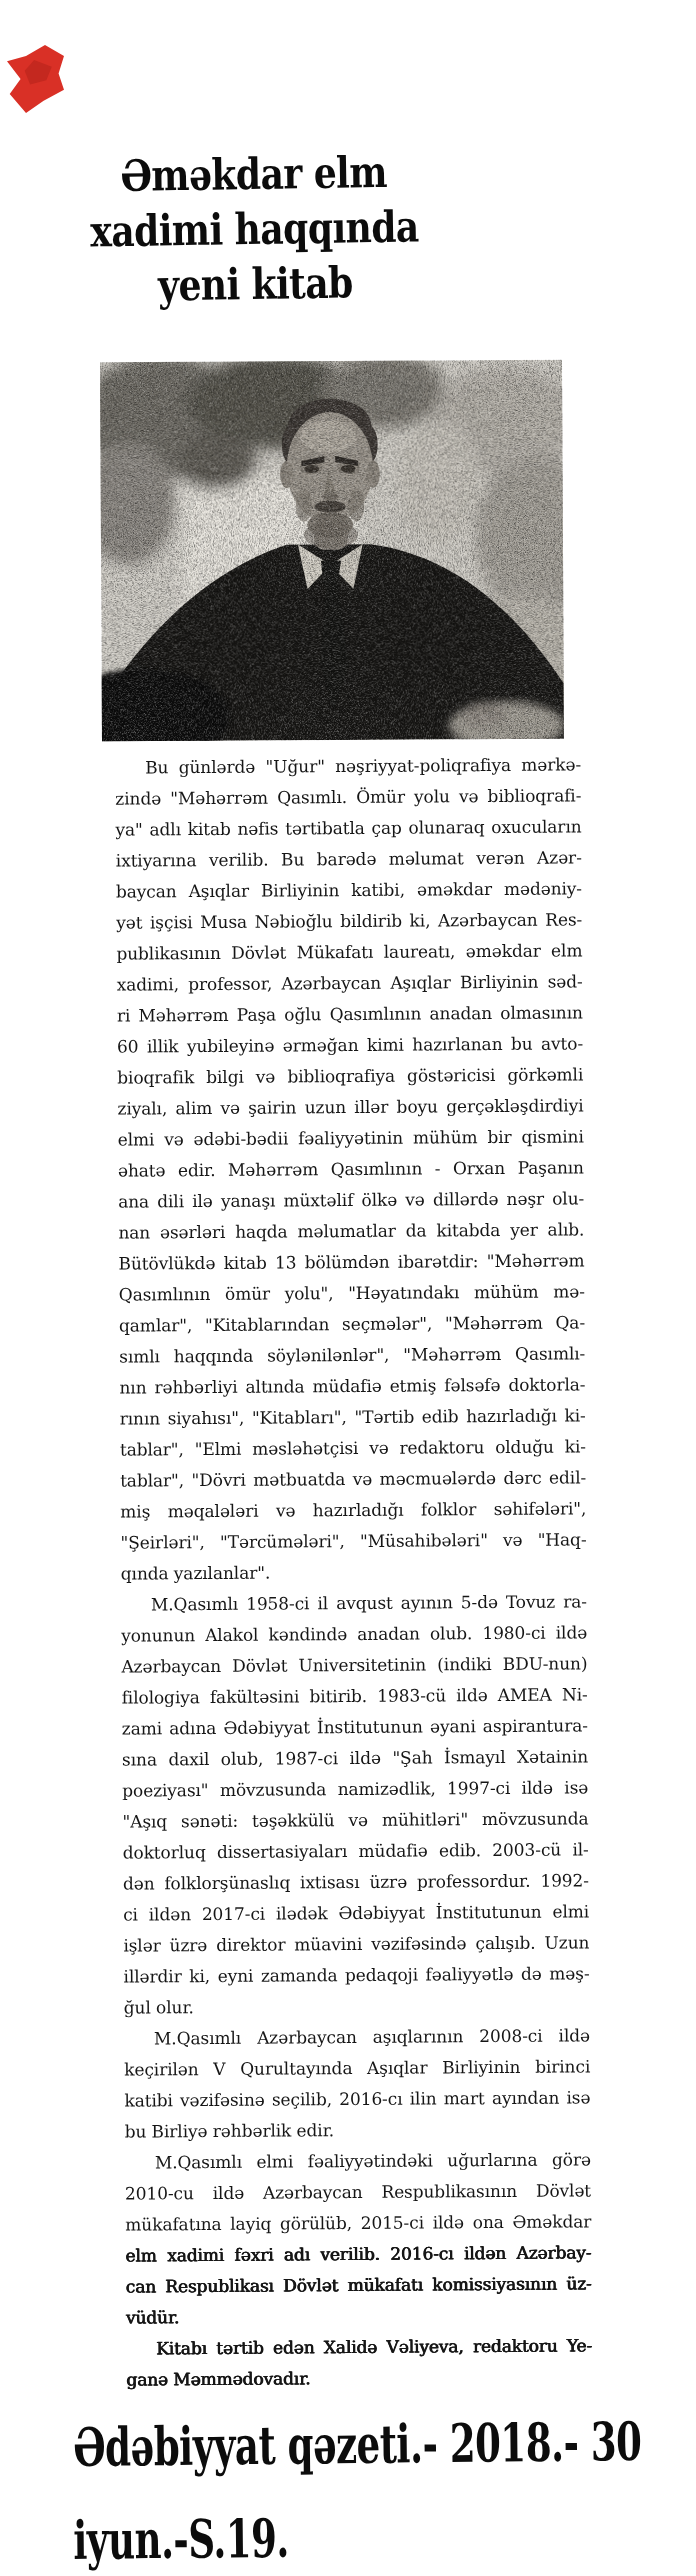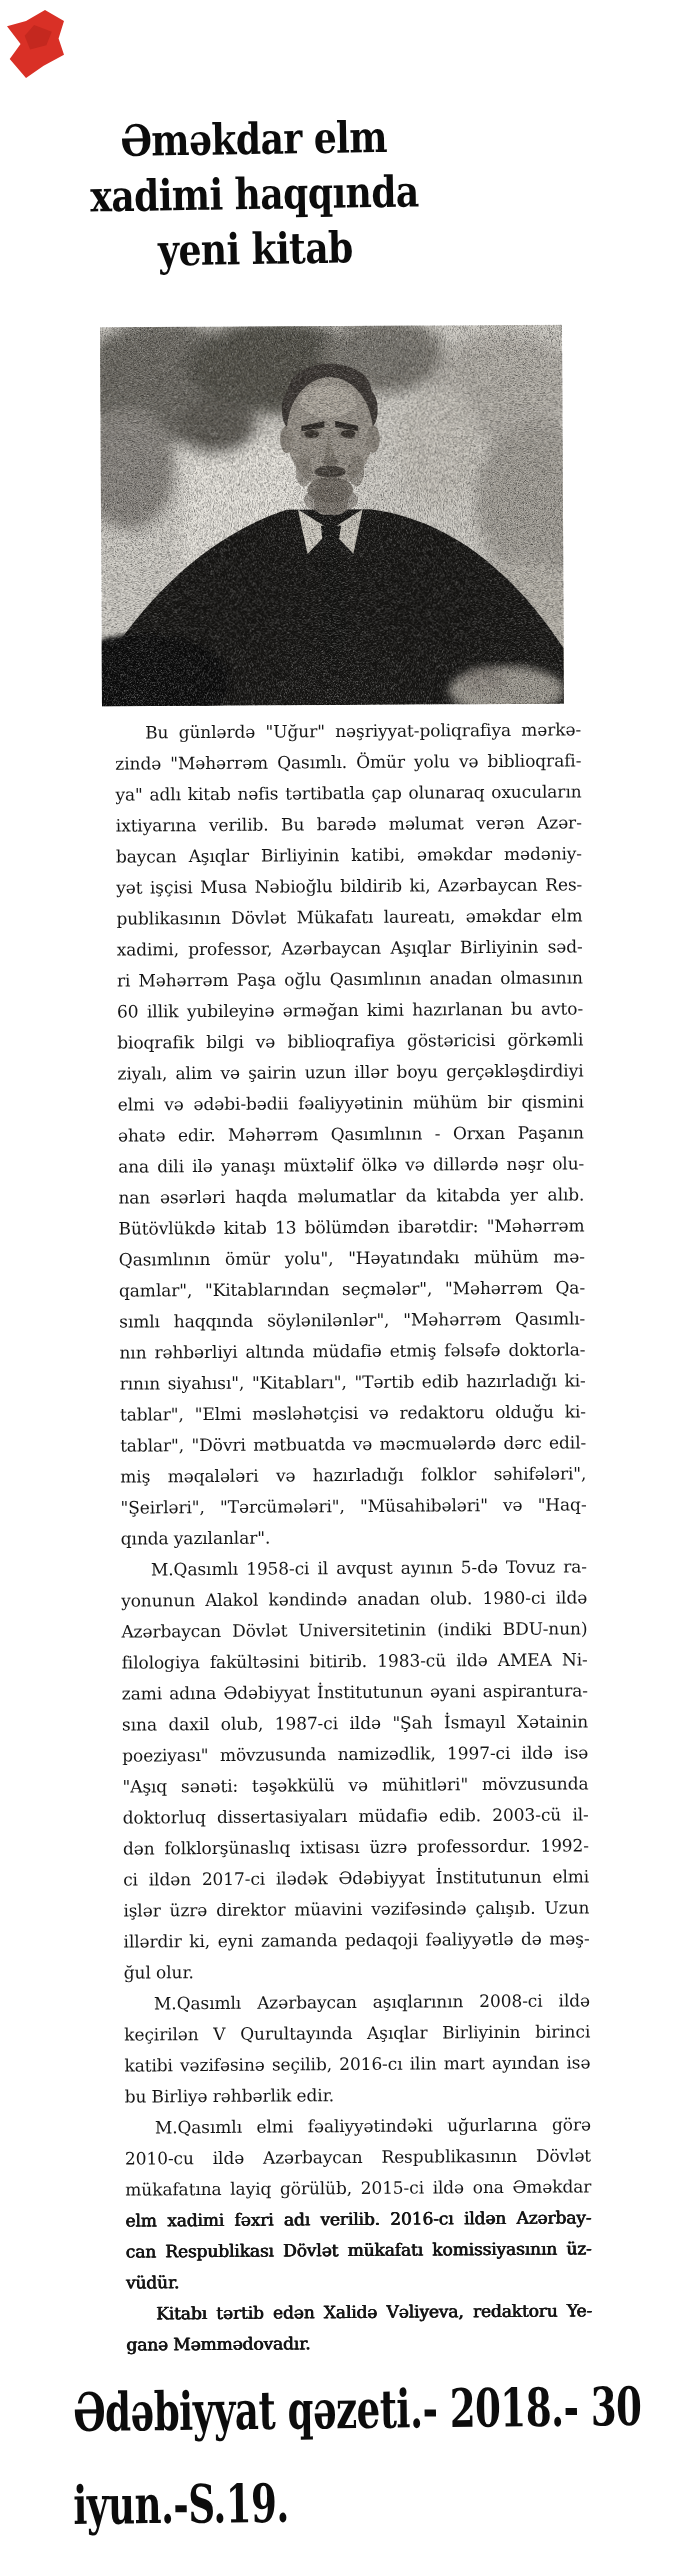--- a/index.html
+++ b/index.html
@@ -2,21 +2,21 @@
 <html style="--paper: #ffffff; --ink: #141414;font-size:10.8px"><head>
 <meta charset="utf-8">
 <style>
   html,body{margin:0;padding:0;}
   body{
     width:697px;height:2576px;position:relative;overflow:hidden;
     background:var(--paper,#ffffff);
     font-family:"DejaVu Serif", serif;
     color:var(--ink,#141414);
   }
-  .page{position:absolute;inset:0;}
+  .page{position:absolute;inset:0;margin-top:35px;}
 
   
   .redmark{position:absolute;left:6.8px;top:9.5px;width:57px;height:68px;}
 
   
   .title{
     position:absolute;left:0;top:112px;width:509px;
     text-align:center;font-weight:bold;font-size:43px;line-height:55px;
     letter-spacing:-0.7px;color:#0c0c0c;
     transform:rotate(-0.9deg) scaleX(0.84);

